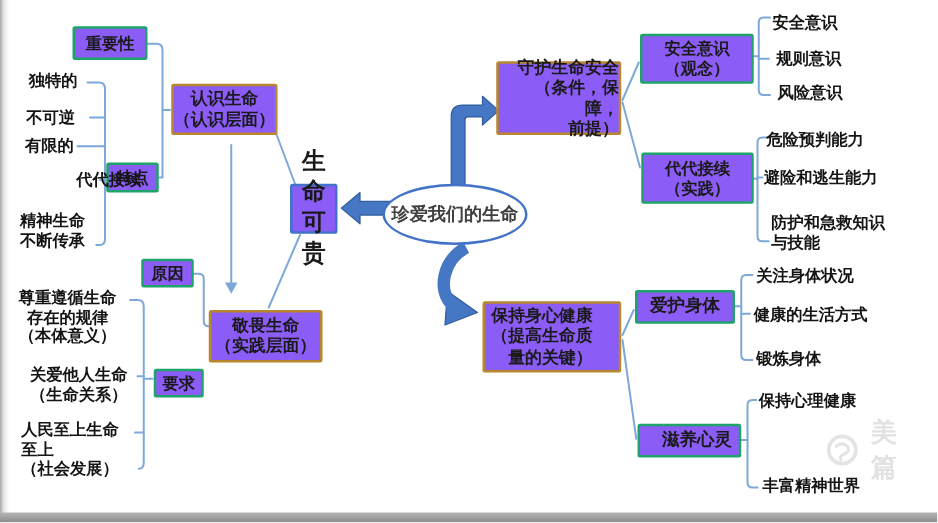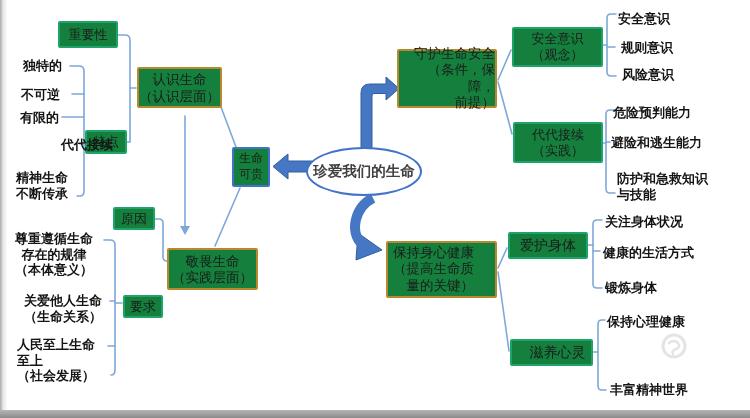--- a/index.html
+++ b/index.html
@@ -5,26 +5,26 @@
   html,body{margin:0;padding:0;background:#ffffff;}
   #canvas{
     position:relative;width:750px;height:418px;background:#ffffff;overflow:hidden;
     font-family:"Liberation Sans",sans-serif;
   }
   #edge-left{position:absolute;left:0;top:0;width:7px;height:418px;
     background:linear-gradient(to right,#a9a9a9 0%,#e7e7e7 45%,#fbfbfb 100%);}
   #edge-bottom{position:absolute;left:0;top:410px;width:750px;height:8px;
     background:linear-gradient(to bottom,#b5b5b5 0%,#8b8b8b 100%);}
   svg.layer{position:absolute;left:0;top:0;}
-  .box{position:absolute;box-sizing:border-box;background:#15803d;display:flex;
+  .box{position:absolute;box-sizing:border-box;background:#8b5cf6;display:flex;
     align-items:center;justify-content:center;text-align:center;color:#1a1a1a;
-    font-weight:normal;white-space:pre-line;line-height:1.22;}
+    font-weight:bold;white-space:pre-line;line-height:1.22;}
   .green{border:2px solid #1ea36b;border-radius:2px;font-size:13px;}
   .orange{border:2px solid #b8872e;border-radius:2px;font-size:13.5px;}
-  .blue{border:2px solid #4273c8;border-radius:2px;font-size:12px;line-height:1.3;text-align:center;}
+  .blue{border:2px solid #4273c8;border-radius:2px;font-size:19px;line-height:1.3;text-align:center;}
   .kai{font-family:"DejaVu Serif","Liberation Serif",serif;}
   .left-align{justify-content:flex-start;text-align:right;padding-left:5px;}
   .ellipse{position:absolute;box-sizing:border-box;background:#ffffff;
     border:2.5px solid #4273c8;border-radius:50%;display:flex;align-items:center;
     justify-content:center;font-weight:bold;font-size:14.5px;color:#404040;}
   .leaf{position:absolute;font-family:"DejaVu Serif","Liberation Serif",serif;
     font-weight:bold;font-size:13px;line-height:15.5px;color:#141414;
     white-space:pre-line;}
   #watermark{position:absolute;left:660px;top:332px;display:flex;align-items:center;
     color:#e2e2e2;}
@@ -143,17 +143,18 @@
   <div class="leaf" style="left:605px;top:280px;">锻炼身体</div>
   <div class="box green kai" style="left:510px;top:339px;width:83px;height:27px;font-size:14px;padding-left:12px;">滋养心灵</div>
   <div class="leaf" style="left:607px;top:314px;">保持心理健康</div>
   <div class="leaf" style="left:610px;top:382px;">丰富精神世界</div>
 
   <div id="watermark">
     <svg width="28" height="28" viewBox="0 0 28 28">
       <circle cx="14" cy="14" r="11" fill="none" stroke="#e4e4e4" stroke-width="3"></circle>
       <path d="M9,11 Q14,7 18,11 Q21,15 16,17 Q11,19 13,22" fill="none" stroke="#e4e4e4" stroke-width="2.5" stroke-linecap="round"></path>
     </svg>
+    <span class="brand">美篇</span>
   </div>
 
   <div id="edge-left"></div>
   <div id="edge-bottom"></div>
 </div>
 
 </body></html>

